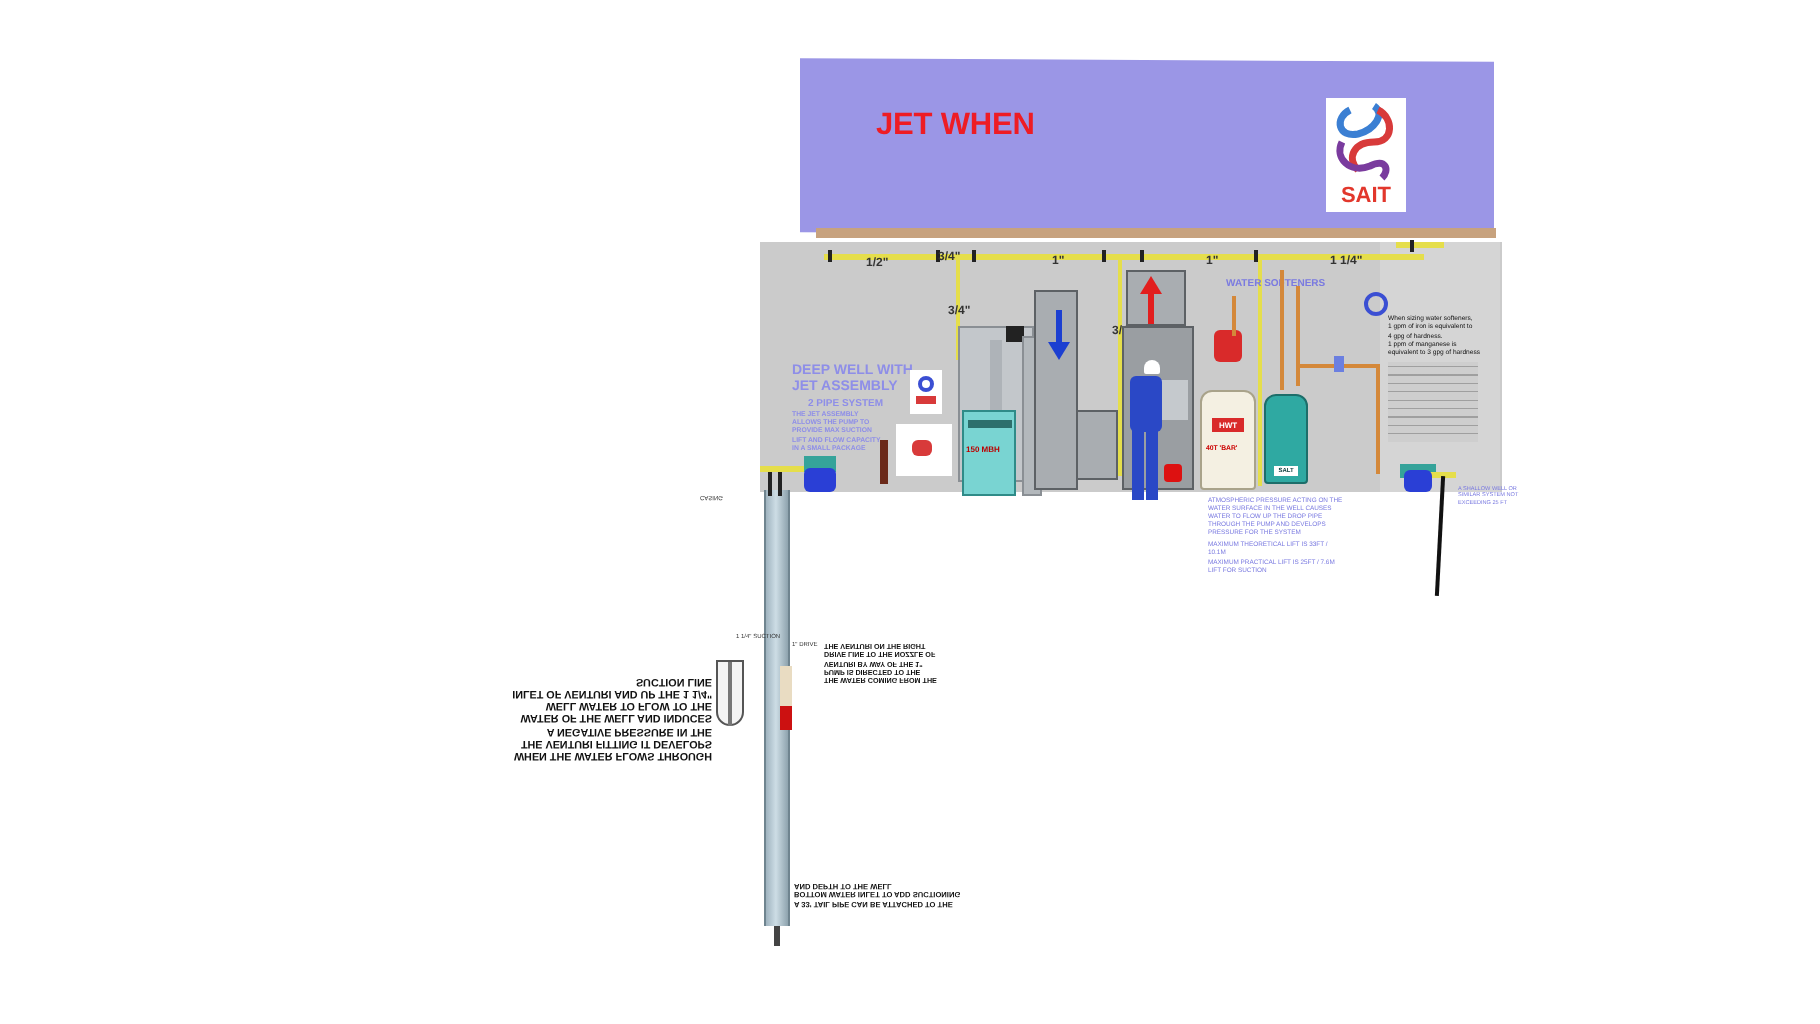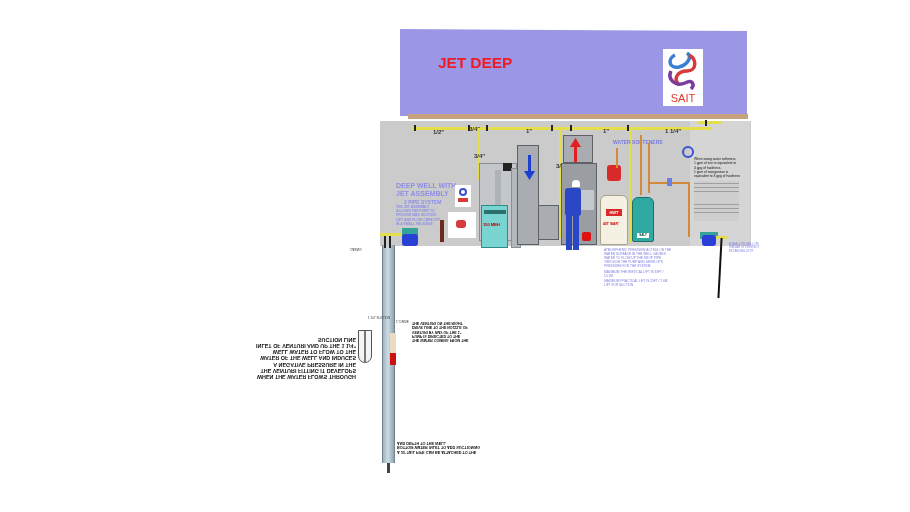--- a/index.html
+++ b/index.html
@@ -14,21 +14,21 @@
     background: #9b96e6;
     transform: skewY(0.3deg);
   }
   .banner-shadow { left: 408px; top: 114px; width: 340px; height: 5px; background: #c7a27e; }
   .title {
     left: 438px; top: 52px; color: #ee1c24; font-weight: bold; font-size: 15.5px; line-height: 21px;
     letter-spacing: -0.1px;
   }
   .logo { left: 663px; top: 49px; width: 40px; height: 57px; background: #fff; }
   .logo-text { position: absolute; bottom: 2px; left: 0; width: 100%; text-align: center;
-    color: #e2372c; font-weight: normal; font-size: 11px; }
+    color: #e2372c; font-weight: bold; font-size: 11px; }
 
   
   .wall { left: 380px; top: 121px; width: 371px; height: 125px; background: #cbcbcb; }
   .wall-right { left: 690px; top: 121px; width: 60px; height: 125px; background: #d5d5d5; }
 
   .pipe-y { background: #e5de4b; }
   .pipe-c { background: #d4883a; }
   .tick { background: #222; width: 2px; height: 6px; }
   .size-label { font-size: 6px; color: #333; font-weight: bold; }
 
@@ -45,21 +45,21 @@
   .pump-motor { background: #35a39a; }
 
   .small-card { background: #fff; }
 </style>
 </head>
 <body>
 
 <div class="abs banner"></div>
 <div class="abs banner-shadow"></div>
 <div class="abs title">
-  <div>JET DEEP</div>
+  <div>JET WHEN</div>
 </div>
 <div class="abs logo">
   <svg width="40" height="42" viewBox="0 0 40 42">
     <path d="M12 6 C4 10, 6 20, 16 18 C24 16, 30 8, 24 4" stroke="#3b7fd3" stroke-width="3.5" fill="none"></path>
     <path d="M26 6 C34 10, 34 22, 24 22 C14 22, 10 30, 16 36" stroke="#d83a3a" stroke-width="3.5" fill="none"></path>
     <path d="M8 22 C4 30, 12 38, 22 34 C30 30, 32 36, 28 40" stroke="#7a3b9e" stroke-width="3.5" fill="none"></path>
   </svg>
   <div class="logo-text">SAIT</div>
 </div>
 

